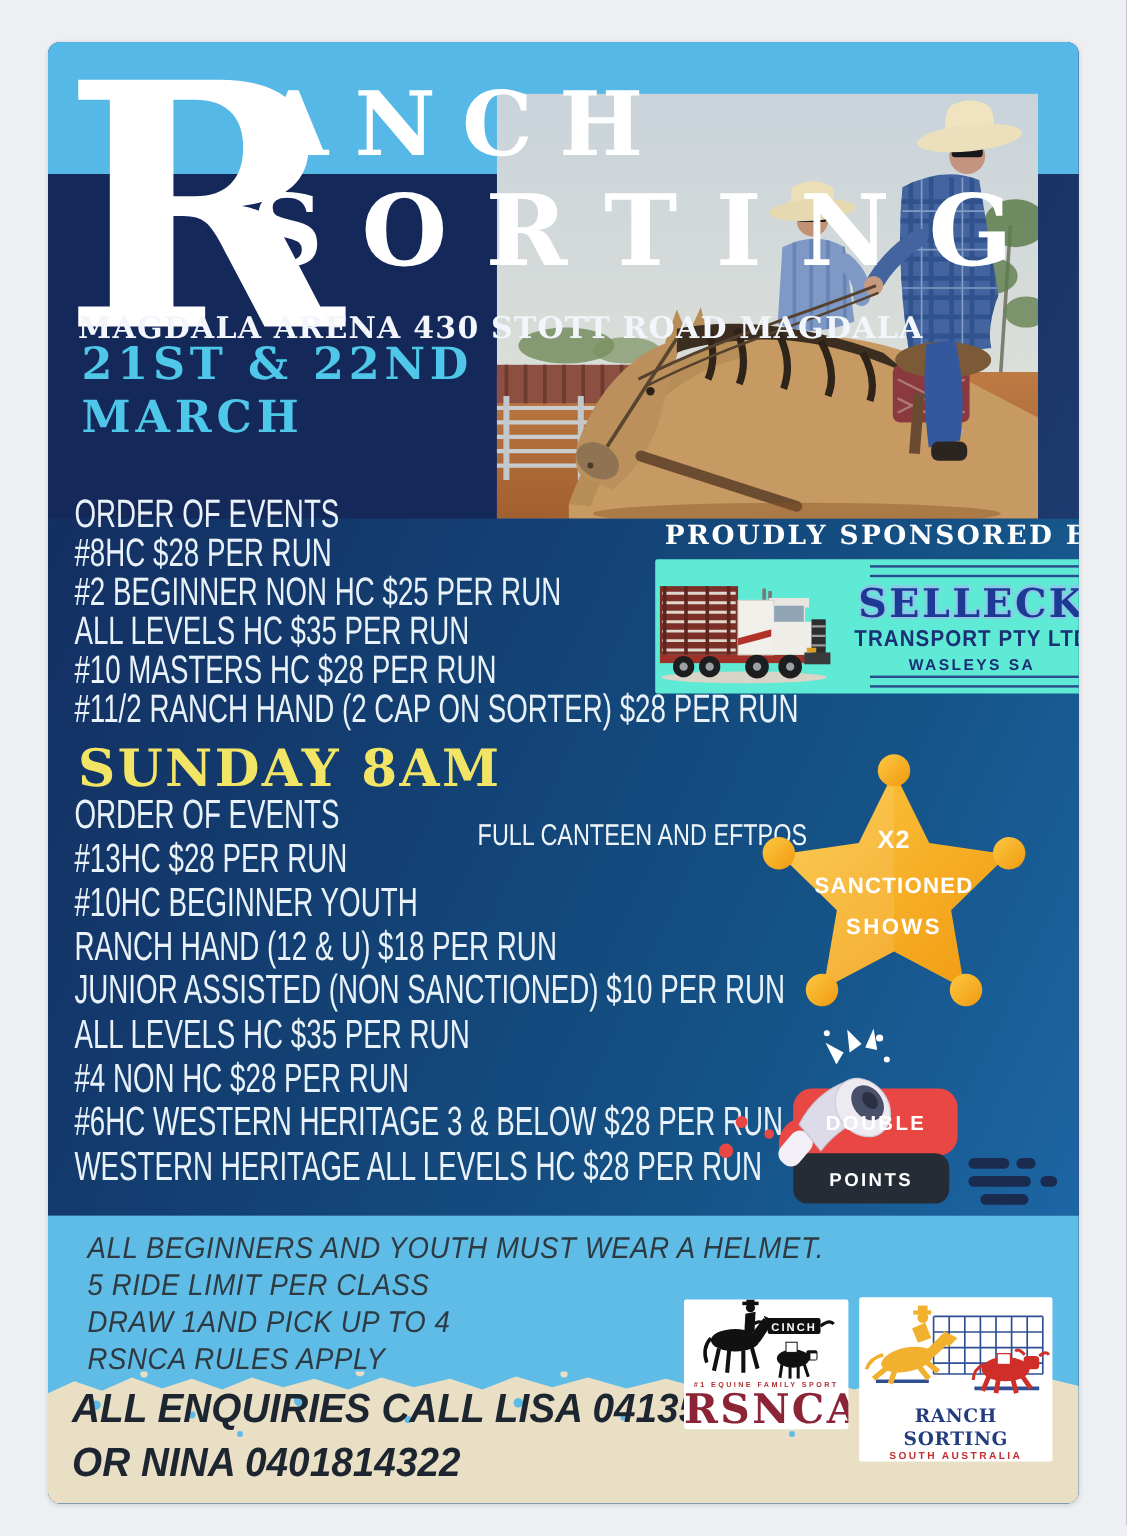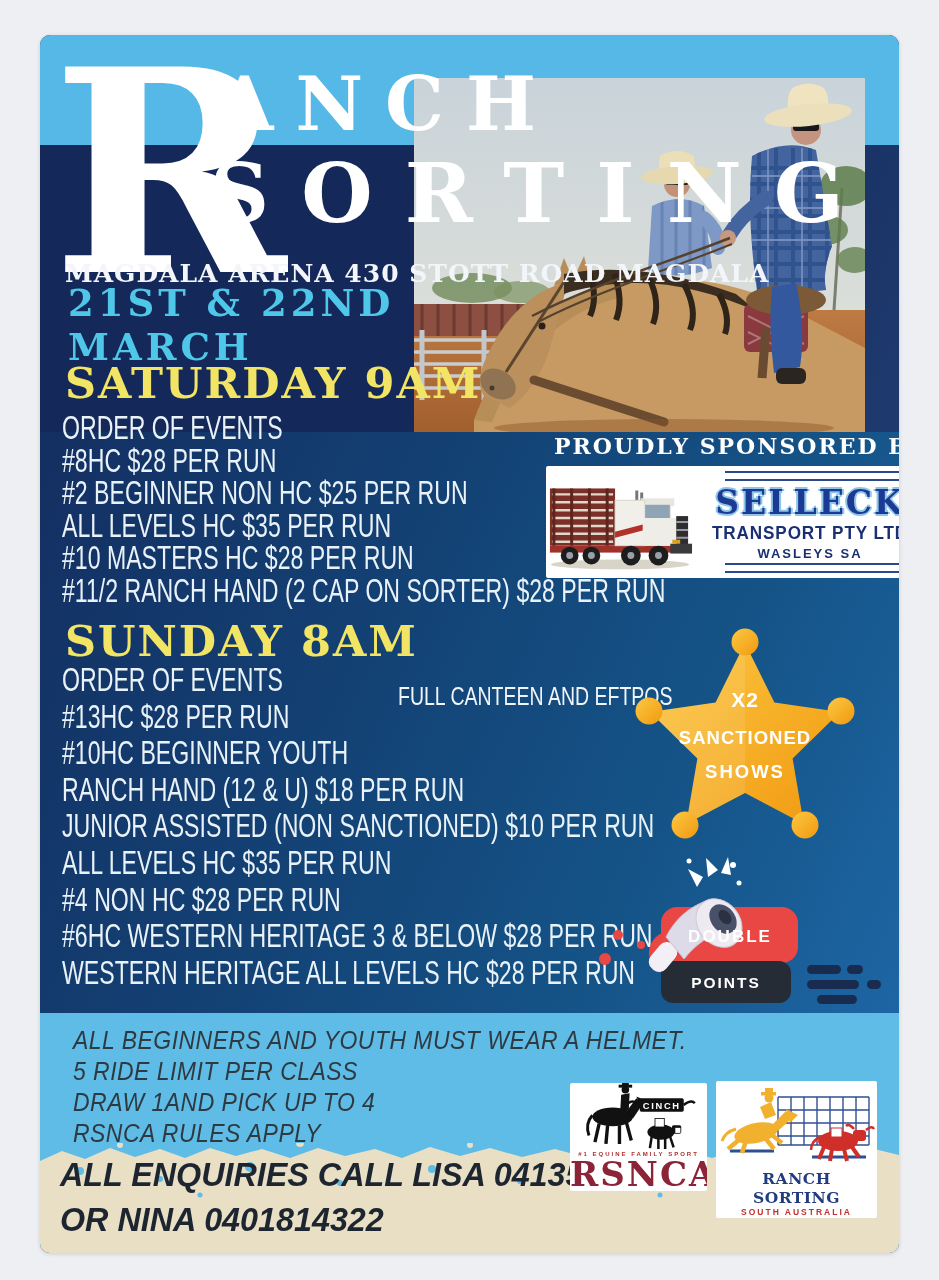--- a/index.html
+++ b/index.html
@@ -26,21 +26,21 @@
   .sat-h{left:25px;top:323px;}
   .sun-h{left:25px;top:581px;}
   .evlist{left:22px;color:#e9f2f8;font-weight:400;}
   .evlist div{font-size:33px;transform:scaleX(0.70);transform-origin:0 50%;white-space:nowrap;}
   .sat-list{top:377px;}
   .sat-list div{line-height:32.5px;}
   .sun-list{top:626px;}
   .sun-list div{font-size:34px;line-height:36.6px;transform:scaleX(0.68);}
   .canteen{left:358px;top:647px;font-size:25px;color:#f0f5fa;transform:scaleX(0.78);transform-origin:0 0;white-space:nowrap;}
   .sponsored{left:514px;top:398px;font-size:22px;letter-spacing:2px;color:#fff;font-weight:bold;white-space:nowrap;}
-  .selleck{left:506px;top:431px;width:390px;height:112px;background:#ffffff;border-radius:2px;display:flex;align-items:center;}
+  .selleck{left:506px;top:431px;width:390px;height:112px;background:#5eead4;border-radius:2px;display:flex;align-items:center;}
   .sel-truck{width:148px;height:100px;flex:none;}
   .sel-col{flex:1;text-align:center;padding-right:10px;}
   .sel-name{font-size:33px;font-weight:bold;color:#1c3a94;letter-spacing:2px;text-shadow:-2px 0 0 #8ec6e8,2px 0 0 #8ec6e8,0 -2px 0 #8ec6e8,0 2px 0 #8ec6e8;}
   .sel-l2{font-size:19px;font-weight:bold;color:#1a2f74;letter-spacing:1px;transform:scaleX(0.9);transform-origin:50% 50%;white-space:nowrap;}
   .sel-l3{font-size:13px;font-weight:bold;color:#1a2f74;letter-spacing:2px;margin-top:2px;}
   .sel-line{position:absolute;right:6px;width:205px;height:6px;border-top:2px solid #2a4a8c;border-bottom:2px solid #2a4a8c;}
   .rules{left:33px;top:990px;color:#2e3a42;font-style:italic;}
   .rules div{font-size:25px;line-height:31px;transform:scaleX(0.92);transform-origin:0 50%;white-space:nowrap;letter-spacing:0.5px;}
   .contact{left:20px;top:1117px;color:#1c2530;font-weight:bold;font-style:italic;}
   .contact div{font-size:34px;line-height:45px;transform:scaleX(0.95);transform-origin:0 50%;white-space:nowrap;}
@@ -154,21 +154,20 @@
       <ellipse cx="250" cy="350" rx="170" ry="9" fill="#8a5527" opacity="0.45"></ellipse>
     </svg>
 
     <div class="abs serif big-r z3">R</div>
     <div class="abs serif t-sort z3">SORTING</div>
     <div class="abs serif t-anch z3">ANCH</div>
     <div class="abs serif addr z3">MAGDALA ARENA 430 STOTT ROAD MAGDALA</div>
     <div class="abs serif date1 z3">21ST &amp; 22ND</div>
     <div class="abs serif date2 z3">MARCH</div>
 
-    <div class="abs serif day-h sat-h z3">SATURDAY 9AM</div>
     <div class="abs evlist sat-list z3">
       <div>ORDER OF EVENTS</div>
       <div>#8HC $28 PER RUN</div>
       <div>#2 BEGINNER NON HC $25 PER RUN</div>
       <div>ALL LEVELS HC $35 PER RUN</div>
       <div>#10 MASTERS HC $28 PER RUN</div>
       <div>#11/2 RANCH HAND (2 CAP ON SORTER) $28 PER RUN</div>
     </div>
 
     <div class="abs serif sponsored z3">PROUDLY SPONSORED BY</div>

